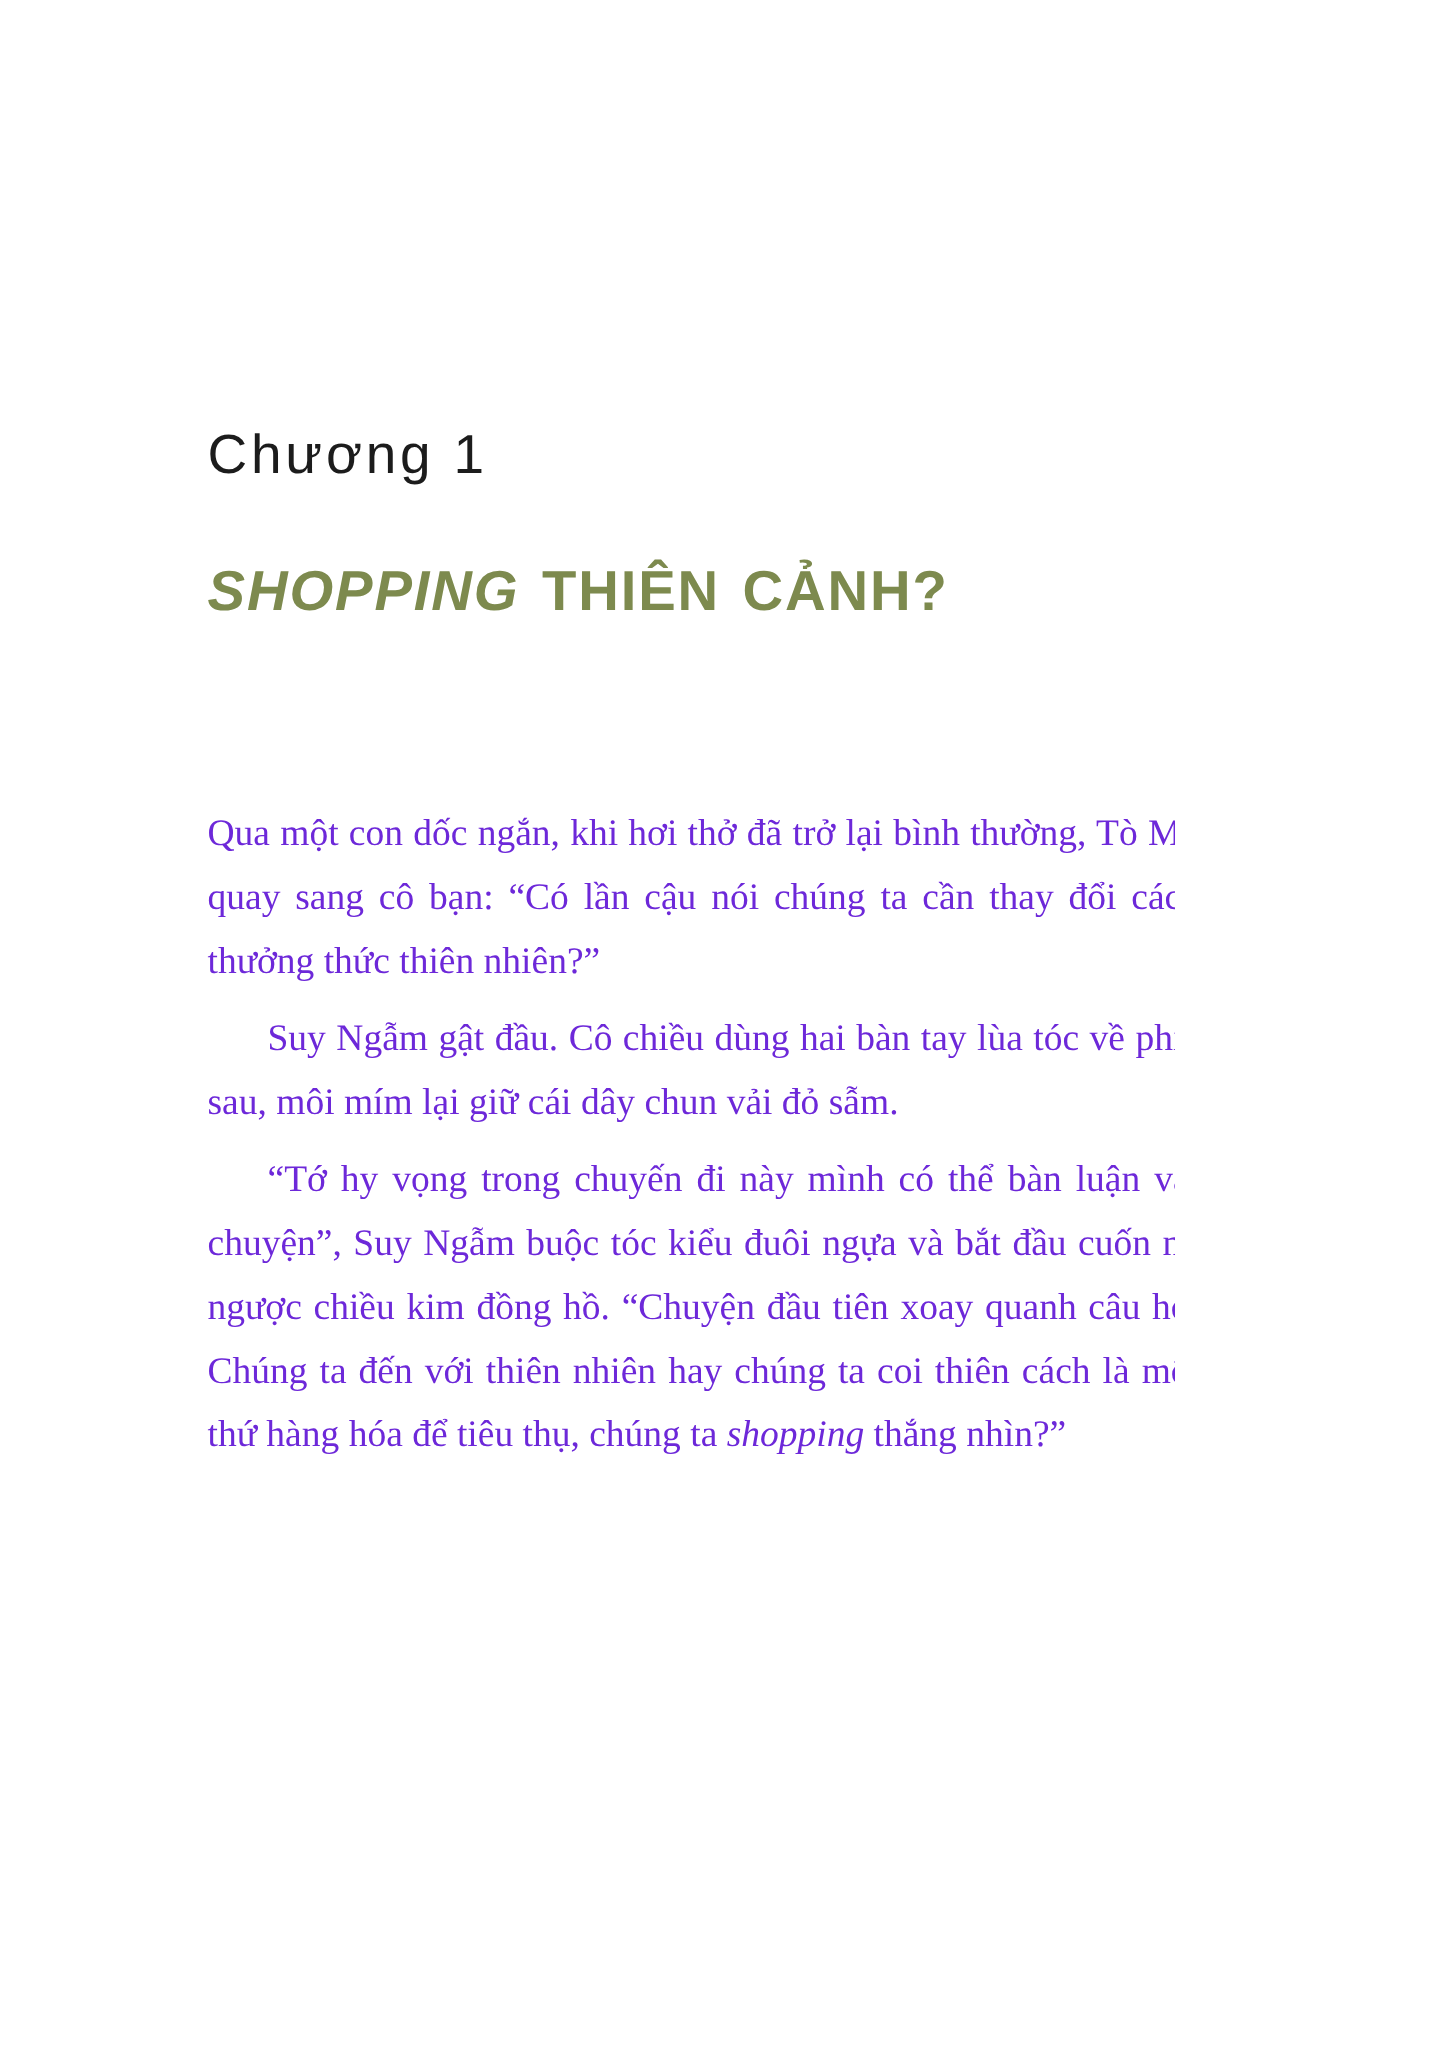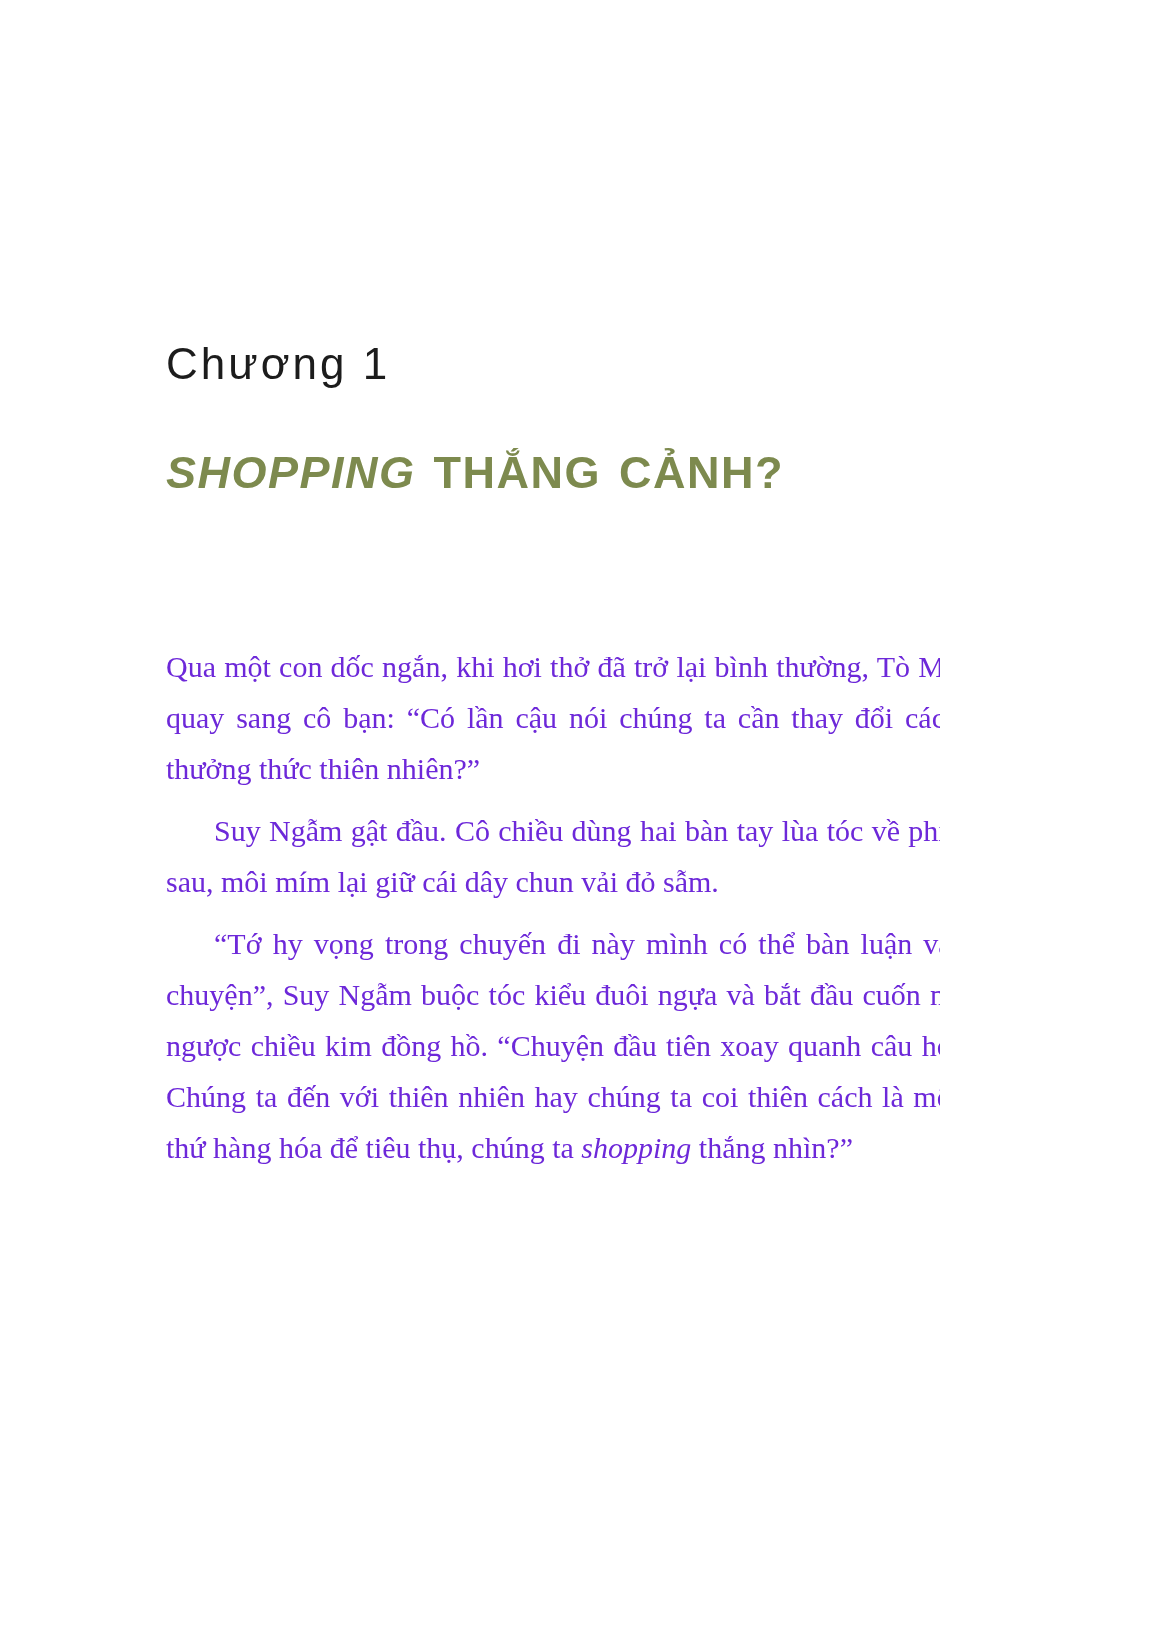--- a/index.html
+++ b/index.html
@@ -61,21 +61,21 @@
     font-style: italic;
   }
 </style>
 </head>
 <body>
 
 <div class="page">
   <div class="content">
     <h2 class="chapter-label">Chương 1</h2>
     <h1 class="chapter-title" id="chapter-title" style="color: rgb(125, 138, 78);">
-        <div><span class="it">SHOPPING</span><span> THẮNG CẢNH?</span></div>
+        <div><span class="it">SHOPPING</span><span> THIÊN CẢNH?</span></div>
       </h1>
     <div class="body-text" id="body-text" style="color: #6d28d9;">
         <p><span>Qua một con dốc ngắn, khi hơi thở đã trở lại bình thường, Tò Mò quay sang cô bạn: “Có lần cậu nói chúng ta cần thay đổi cách thưởng thức thiên nhiên?”</span></p>
         <p class="indent"><span>Suy Ngẫm gật đầu. Cô chiều dùng hai bàn tay lùa tóc về phía sau, môi mím lại giữ cái dây chun vải đỏ sẫm.</span></p>
         <p class="indent"><span>“Tớ hy vọng trong chuyến đi này mình có thể bàn luận vài chuyện”, Suy Ngẫm buộc tóc kiểu đuôi ngựa và bắt đầu cuốn nó ngược chiều kim đồng hồ. “Chuyện đầu tiên xoay quanh câu hỏi Chúng ta đến với thiên nhiên hay chúng ta coi thiên cách là một thứ hàng hóa để tiêu thụ, chúng ta </span><span class="it">shopping</span><span> thắng nhìn?”</span></p>
       </div>
   </div>
 </div>
 
 </body></html>

